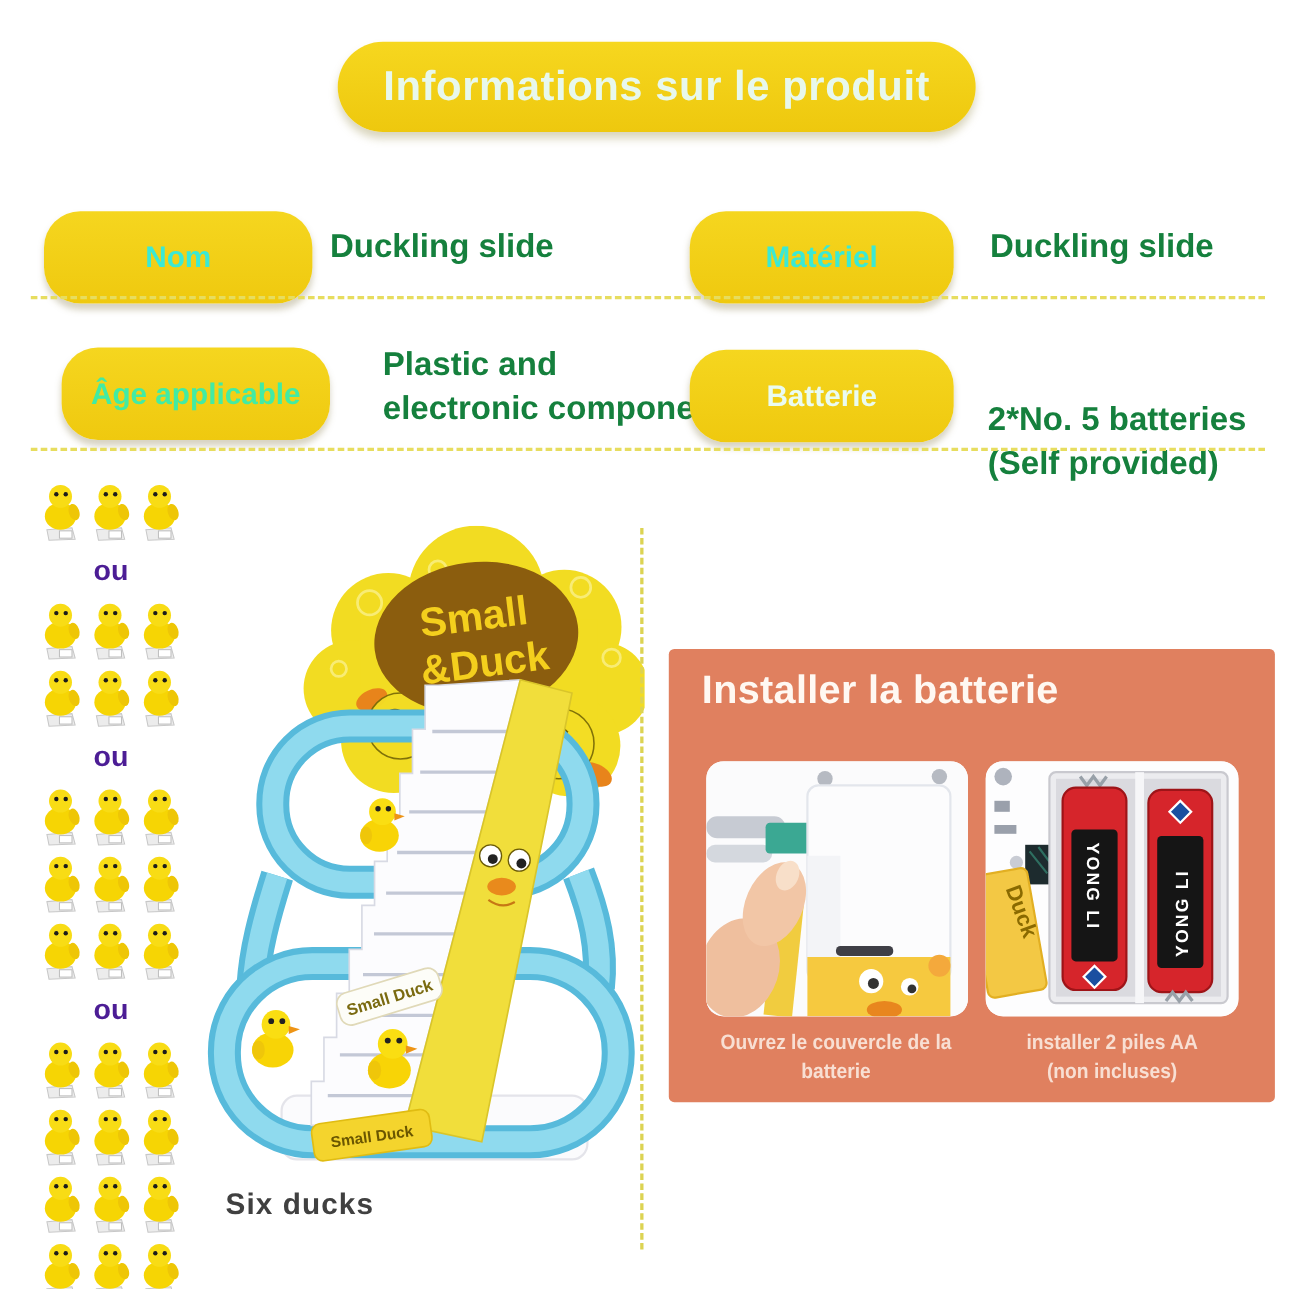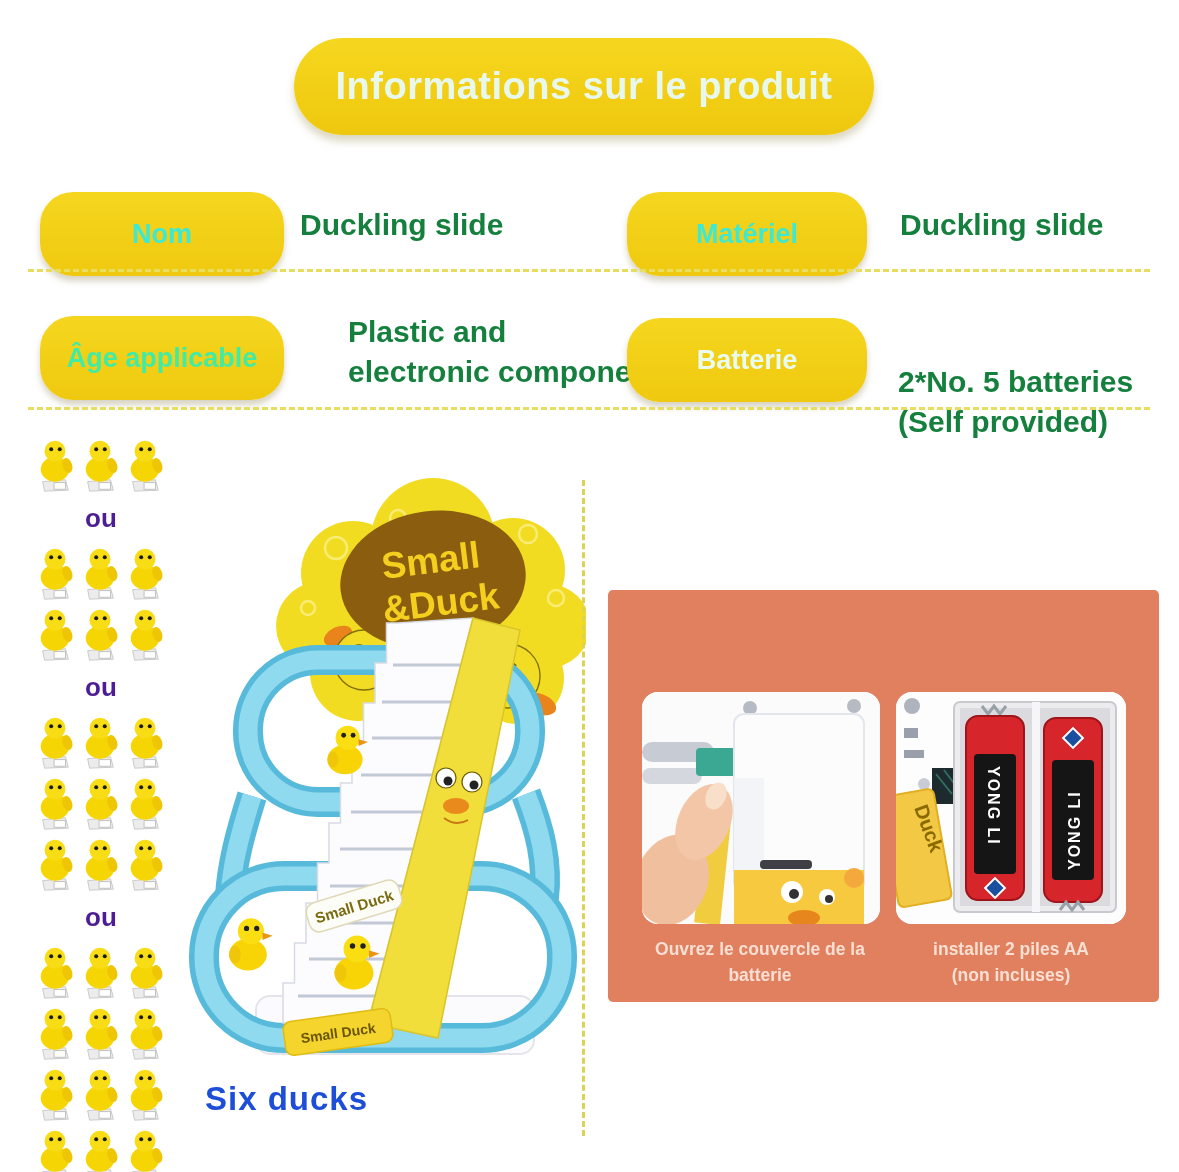--- a/index.html
+++ b/index.html
@@ -4,21 +4,21 @@
 <style>
   html,body{margin:0;padding:0;}
   body{
     width:1179px;height:1172px;position:relative;background:#ffffff;
     font-family:"Liberation Sans",sans-serif;overflow:hidden;
   }
   .abs{position:absolute;}
 
   
   .title-pill{
-    left:294px;top:38px;width:580px;height:97px;border-radius:49px;
+    left:307px;top:38px;width:580px;height:82px;border-radius:49px;
     background:linear-gradient(180deg,#F6D71F 0%,#EEC80E 100%);
     box-shadow:0 6px 8px rgba(160,150,90,.40);
     display:flex;align-items:center;justify-content:center;
     color:#E8F8EC;font-size:38px;font-weight:700;letter-spacing:.5px;
   }
 
   
   .spec-pill{
     width:244px;height:84px;border-radius:33px;
     background:linear-gradient(180deg,#F5D61F 0%,#EFC90F 100%);
@@ -35,21 +35,21 @@
   }
   .dash-h{border-top:3px dashed #E7DD5F;height:0;}
   .dash-v{border-left:3px dashed #DCD352;width:0;}
 
   
   .duck-options{left:36px;top:438px;width:140px;display:flex;flex-direction:column;align-items:flex-start;}
   .duck-group{display:grid;grid-template-columns:repeat(3,1fr);column-gap:7px;row-gap:6px;}
   .duck{width:38px;height:55px;}
   .duck svg{width:100%;height:100%;display:block;}
   .ou-label{width:130px;text-align:center;font-size:26px;font-weight:700;color:#4c1d95;margin:10px 0 12px 0;}
-  .six-ducks{left:205px;top:1080px;font-size:33px;font-weight:700;color:#1d4ed8;letter-spacing:1px;}
+  .six-ducks{left:205px;top:1080px;font-size:27px;font-weight:700;color:#404040;letter-spacing:1px;}
 
   
   .battery-panel{
     left:608px;top:590px;width:551px;height:412px;background:#E0805F;border-radius:5px;
   }
   .battery-panel h2{
     position:absolute;left:30px;top:16px;margin:0;
     color:#FFF8F2;font-size:36px;font-weight:700;letter-spacing:.3px;
   }
   .photo{
@@ -79,21 +79,21 @@
 </div>
 <div class="abs spec-value" style="left:300px;top:192px;height:66px;">Duckling slide</div>
 
 <div class="abs spec-pill" style="left:627px;top:192px;width:240px;">
   <span class="lbl-cyan">Matériel</span>
 </div>
 <div class="abs spec-value" style="left:900px;top:192px;height:66px;">Duckling slide</div>
 
 <div class="abs dash-h" style="left:28px;top:269px;width:1122px;"></div>
 
-<div class="abs spec-pill" style="left:40px;top:316px;">
+<div class="abs spec-pill" style="left:56px;top:316px;">
   <span class="lbl-mint">Âge applicable</span>
 </div>
 <div class="abs spec-value" style="left:300px;top:312px;height:80px;margin-left:48px;">Plastic and
 electronic components</div>
 
 <div class="abs spec-pill" style="left:627px;top:318px;width:240px;">
   <span class="lbl-pale">Batterie</span>
 </div>
 <div class="abs spec-value" style="left:898px;top:314px;height:80px;margin-top:48px;">2*No. 5 batteries
 (Self provided)</div>
@@ -543,20 +543,21 @@
     <use href="#chick" transform="translate(166,480) scale(1.5)"></use>
   </g>
 </svg>
 </div>
 
 <div class="abs six-ducks">Six ducks</div>
 
 <div class="abs dash-v" style="left:582px;top:480px;height:656px;"></div>
 
 <div class="abs battery-panel">
+  <h2>Installer la batterie</h2>
 
   <div class="photo photo-1">
     <svg viewBox="0 0 238 232">
       <rect width="238" height="232" fill="#FBFBFC"></rect>
       <circle cx="108" cy="16" r="7" fill="#B6BAC2"></circle>
       <circle cx="212" cy="14" r="7" fill="#B6BAC2"></circle>
       <rect x="0" y="50" width="72" height="20" rx="10" fill="#C7CBD3"></rect>
       <rect x="0" y="76" width="60" height="16" rx="8" fill="#D4D8DE"></rect>
       <rect x="54" y="56" width="50" height="28" rx="4" fill="#3BA893"></rect>
       <rect x="96" y="62" width="12" height="16" fill="#2E6E60"></rect>

